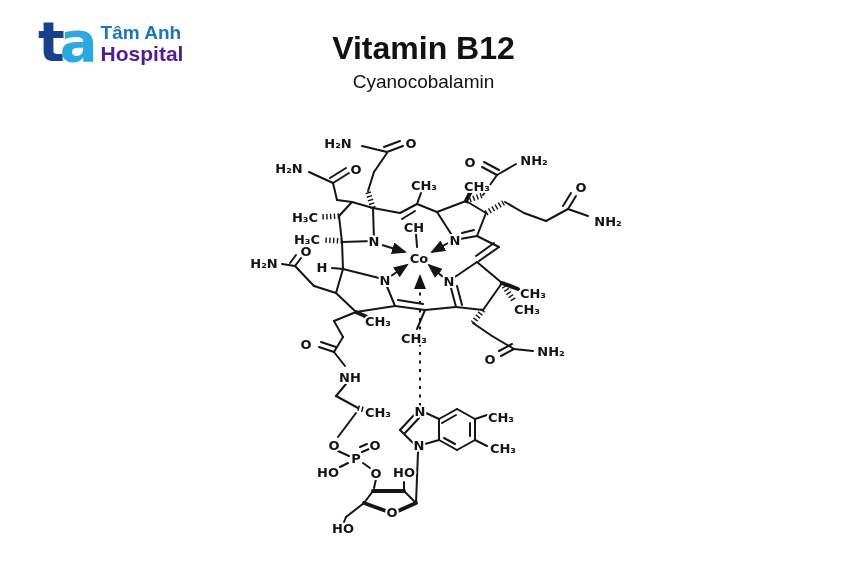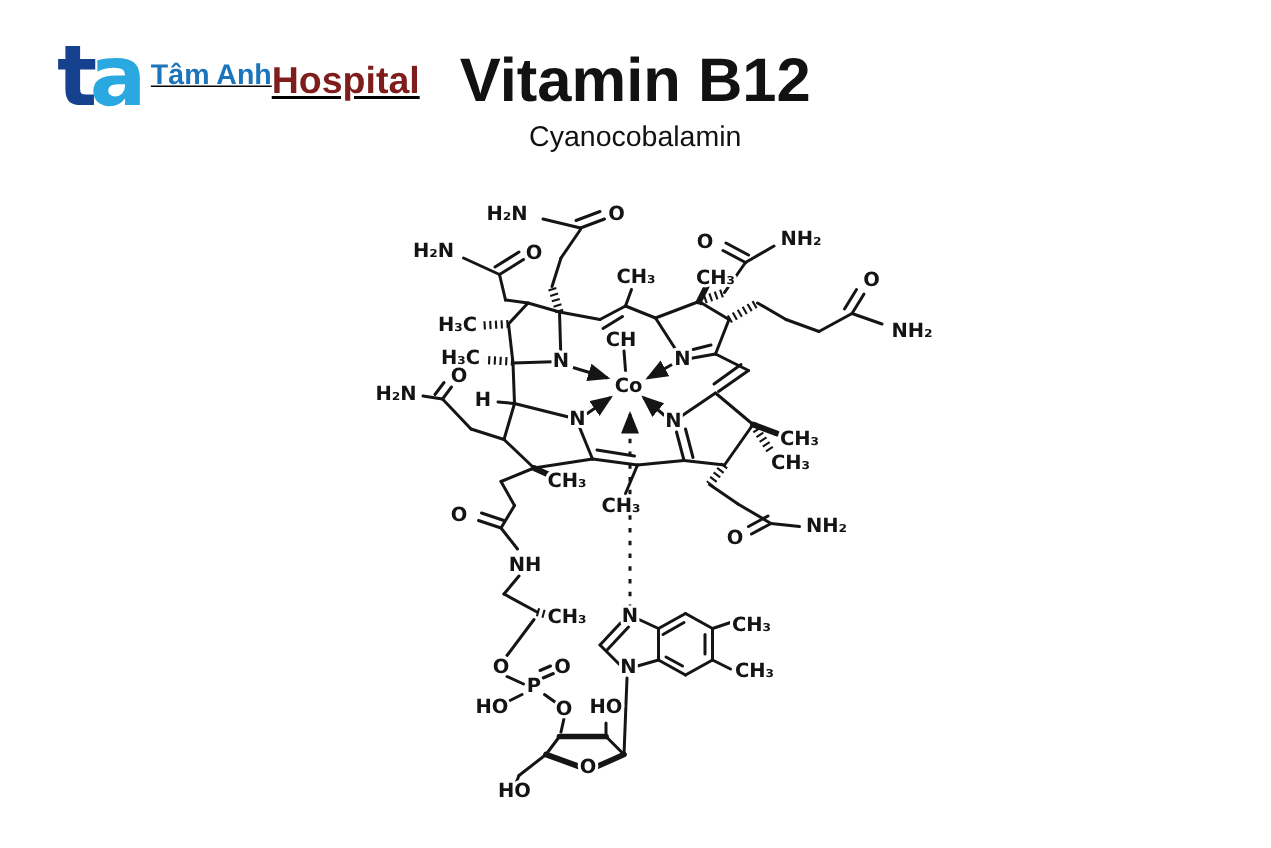--- a/index.html
+++ b/index.html
@@ -1,29 +1,29 @@
 <!DOCTYPE html>
 <html><head>
 <meta charset="utf-8">
 <style>
   html,body{margin:0;padding:0;background:#fff;}
   #canvas{position:relative;width:847px;height:565px;background:#ffffff;overflow:hidden;
           font-family:"Liberation Sans", sans-serif;}
   
-  .logo{position:absolute;left:38px;top:26px;display:flex;align-items:center;gap:8px;}
+  .logo{position:absolute;left:38px;top:16px;display:flex;align-items:center;gap:8px;}
   .logo-mark{font-weight:bold;font-size:56px;line-height:52px;letter-spacing:-5px;
              font-family:"DejaVu Sans", sans-serif;}
   .logo-mark .t{color:#16418e;}
   .logo-mark .a{color:#2aa9e0;}
-  .logo-text{display:flex;flex-direction:row;line-height:1.05;margin-top:4px;text-decoration:underline;}
+  .logo-text{display:flex;flex-direction:column;line-height:1.05;margin-top:4px;}
   .logo-line1{font-weight:bold;font-size:19px;color:#1b75bc;}
-  .logo-line2{font-weight:bold;font-size:25px;color:#7f1d1d;}
+  .logo-line2{font-weight:bold;font-size:21px;color:#4c1d95;}
   
   .title-wrap{position:absolute;left:0;right:0;top:30px;text-align:center;color:#121212;}
-  .title{font-size:41px;font-weight:600;letter-spacing:0px;}
+  .title{font-size:32px;font-weight:600;letter-spacing:0px;}
   .subtitle{font-size:19px;font-weight:normal;margin-top:4px;}
   
   svg{position:absolute;left:0;top:0;}
   .b line, .b path{stroke:#151515;stroke-width:2;stroke-linecap:round;fill:none;}
   .hash line{stroke:#151515;stroke-width:5.5;stroke-dasharray:1.4 2.4;stroke-linecap:butt;}
   .wedge line{stroke:#151515;stroke-width:4;stroke-linecap:round;}
   .bold line{stroke:#151515;stroke-width:3.8;stroke-linecap:round;}
   .dash line{stroke:#151515;stroke-width:2;stroke-dasharray:3 5.5;}
   .arrows line{stroke:#151515;stroke-width:2;}
   text.atom{font:bold 13px "DejaVu Sans", sans-serif;fill:#141414;text-anchor:middle;

